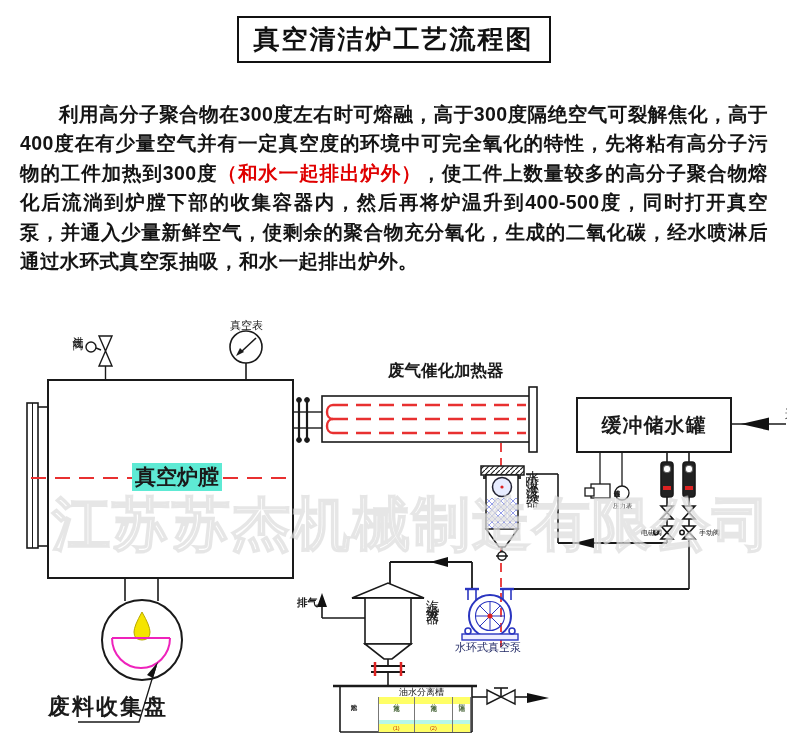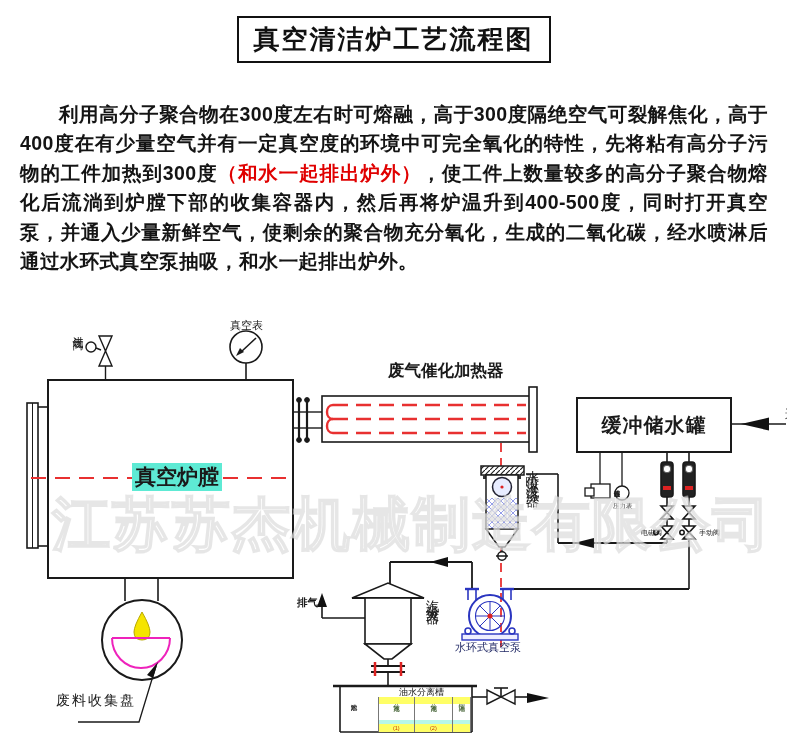--- a/index.html
+++ b/index.html
@@ -242,21 +242,21 @@
   <div class="lbl" style="left:388px;top:360px;font-size:16.5px;font-weight:bold;">废气催化加热器</div>
   <div class="lbl" style="left:741px;top:406px;font-size:12px;margin-left:44px;">进水口</div>
   <div class="lbl vtext" style="left:612px;top:485px;font-size:6.5px;">液位传感器</div>
   <div class="lbl" style="left:613px;top:502px;font-size:6.5px;">压力表</div>
   <div class="lbl" style="left:641px;top:528px;font-size:7px;">电磁阀</div>
   <div class="lbl" style="left:699px;top:528px;font-size:7px;">手动阀</div>
   <div class="lbl vtext" style="left:523px;top:459px;font-size:13.5px;letter-spacing:5px;">水喷淋洗涤器</div>
   <div class="lbl vtext" style="left:423px;top:589px;font-size:13.5px;letter-spacing:3px;">汽水分离器</div>
   <div class="lbl" style="left:455px;top:640px;font-size:11px;color:#222a66;">水环式真空泵</div>
   <div class="lbl" style="left:297px;top:596px;font-size:10.5px;font-weight:bold;">排气</div>
-  <div class="lbl" style="left:56px;top:692px;font-size:14px;font-weight:400;letter-spacing:2px;">废料收集盘</div>
+  <div class="lbl" style="left:48px;top:692px;font-size:22px;font-weight:700;letter-spacing:2px;">废料收集盘</div>
   <div class="lbl" style="left:399px;top:686px;font-size:9px;">油水分离槽</div>
   <div class="lbl vtext" style="left:349px;top:699px;font-size:6.5px;">贮水池</div>
 
   <div class="sep-table">
     <div class="sep-col" style="width:35px;">
       <span class="nm">分离池</span>
       <span class="num">(1)</span>
     </div>
     <div class="sep-col" style="width:38px;">
       <span class="nm">分离池</span>

